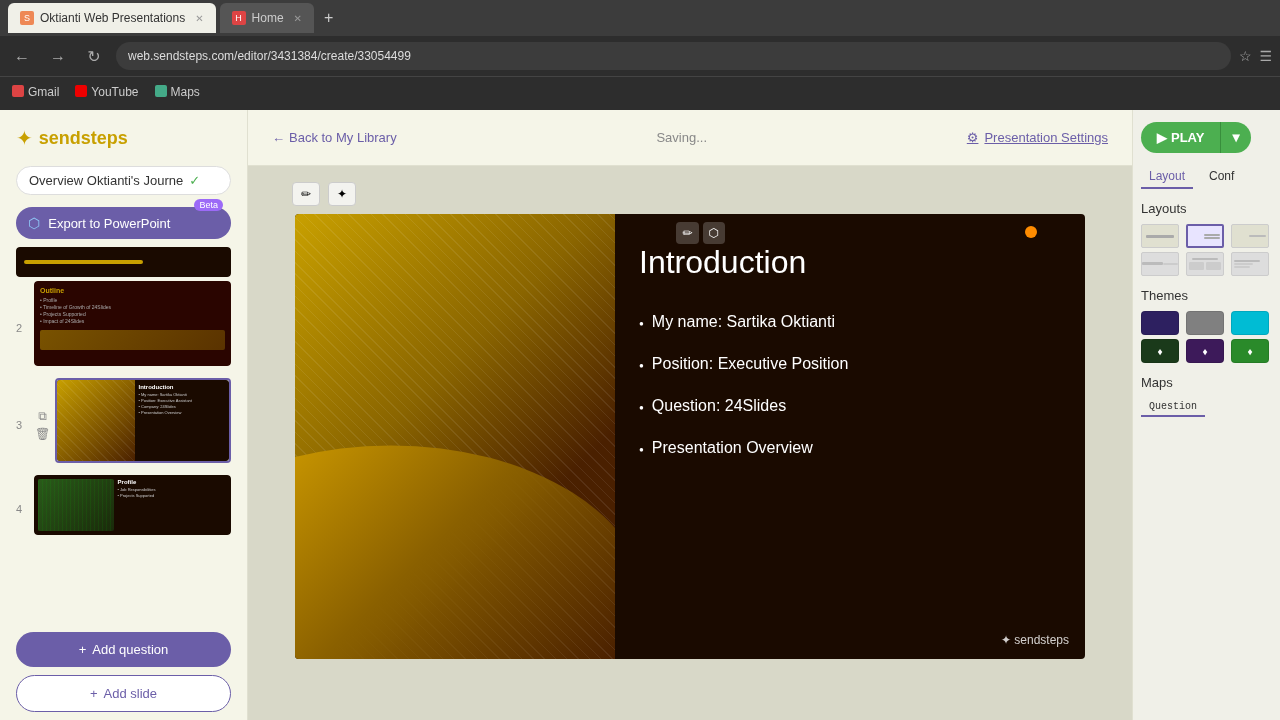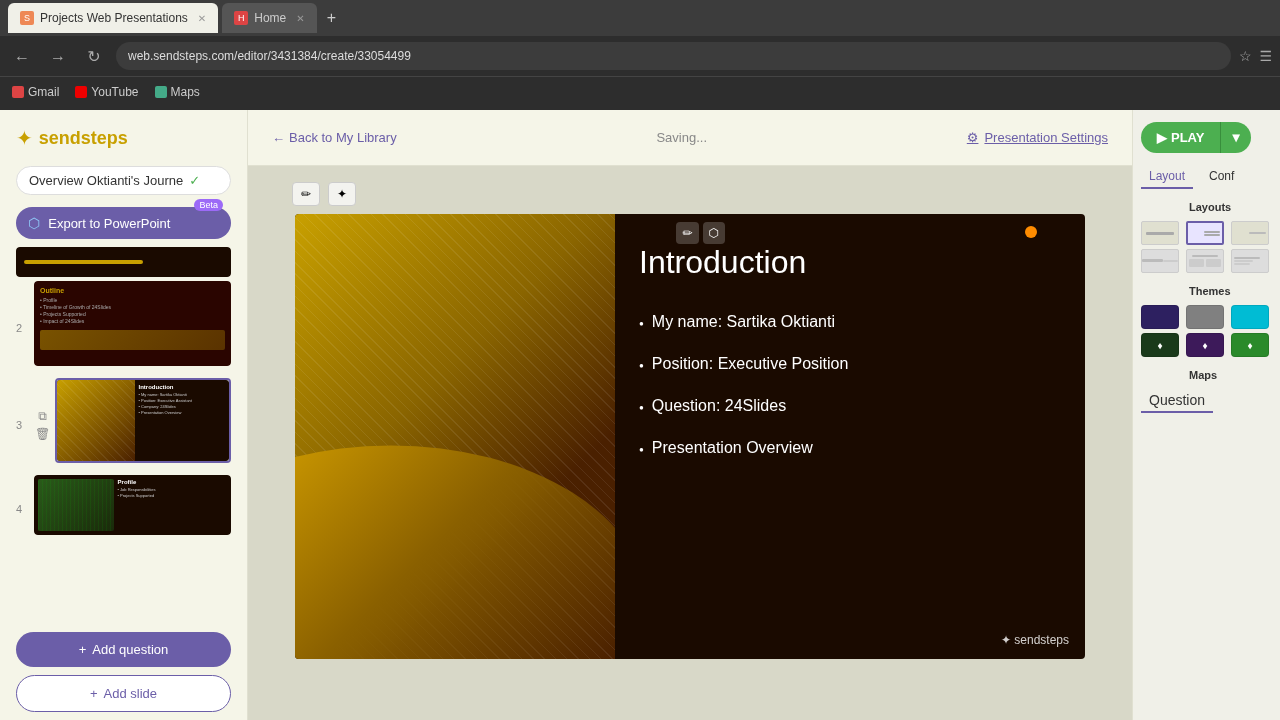--- a/index.html
+++ b/index.html
@@ -13,21 +13,21 @@
     .browser-tab.inactive { background: #555; color: #ccc; }
     .tab-favicon { width: 14px; height: 14px; background: #e85; border-radius: 2px; display: inline-block; }
     .tab-favicon.home { background: #d44; }
     .tab-close { color: #999; font-size: 10px; cursor: pointer; margin-left: 4px; }
     .new-tab-btn { color: #ccc; font-size: 16px; cursor: pointer; padding: 0 6px; }
     .browser-controls { background: #2d2d2d; height: 40px; display: flex; align-items: center; padding: 0 8px; gap: 8px; }
     .nav-btn { background: none; border: none; color: #aaa; font-size: 16px; cursor: pointer; width: 28px; height: 28px; display: flex; align-items: center; justify-content: center; border-radius: 50%; }
     .address-bar { flex: 1; background: #3c3c3c; border: none; border-radius: 16px; height: 28px; padding: 0 12px; color: #ddd; font-size: 12px; }
     .star-btn { color: #aaa; font-size: 14px; }
     .bookmarks-bar { background: #2d2d2d; height: 30px; display: flex; align-items: center; padding: 0 12px; gap: 16px; border-top: 1px solid #444; }
-    .bookmark-item { color: #ccc; font-size: 12px; cursor: pointer; display: flex; align-items: center; gap: 4px; }
+    .bookmark-item { color: #ccc; font-size: 12px; cursor: pointer; display: flex; gap: 4px; }
     .bookmark-favicon { width: 12px; height: 12px; border-radius: 2px; }
     .bm-gmail { background: #d44; }
     .bm-yt { background: #e00; }
     .bm-maps { background: #4a8; }
 
     
     .app { display: flex; height: calc(720px - 110px); background: #f5f5e8; }
 
     
     .sidebar { width: 248px; background: #f5f5e8; display: flex; flex-direction: column; padding: 0; border-right: 1px solid #e0e0d0; flex-shrink: 0; }
@@ -66,45 +66,45 @@
     .edit-icon-btn { background: rgba(255,255,255,0.2); border: none; border-radius: 4px; padding: 4px 6px; color: white; cursor: pointer; font-size: 12px; }
 
     
     .right-panel { width: 148px; background: #f0f0e8; border-left: 1px solid #e0e0d0; display: flex; flex-direction: column; padding: 12px 8px; overflow: hidden; }
     .play-btn-group { display: flex; gap: 0; margin-bottom: 12px; }
     .play-btn { background: #4CAF50; border: none; border-radius: 20px 0 0 20px; padding: 8px 16px; color: white; font-size: 13px; cursor: pointer; display: flex; align-items: center; gap: 4px; font-weight: bold; }
     .play-dropdown-btn { background: #4CAF50; border: none; border-radius: 0 20px 20px 0; padding: 8px 8px; color: white; cursor: pointer; border-left: 1px solid #388E3C; }
     .right-panel-tabs { display: flex; gap: 8px; margin-bottom: 12px; font-size: 12px; }
     .right-tab { padding: 4px 8px; cursor: pointer; color: #333; border-bottom: 2px solid transparent; }
     .right-tab.active { border-bottom: 2px solid #6b5ea8; color: #6b5ea8; }
-    .section-title { font-size: 11px; font-weight: bold; color: #333; margin-bottom: 8px; margin-left: 48px; }
+    .section-title { font-size: 13px; font-weight: normal; color: #333; margin-bottom: 8px; }
     .layout-grid { display: grid; grid-template-columns: repeat(3, 1fr); gap: 4px; margin-bottom: 12px; }
     .layout-thumb { width: 38px; height: 24px; background: #ddd; border: 1px solid #ccc; border-radius: 2px; cursor: pointer; display: flex; align-items: center; justify-content: center; overflow: hidden; }
     .layout-thumb.selected { border: 2px solid #6b5ea8; }
     .themes-grid { display: grid; grid-template-columns: repeat(3, 1fr); gap: 4px; margin-bottom: 12px; }
     .theme-swatch { width: 38px; height: 24px; border-radius: 4px; cursor: pointer; border: 1px solid rgba(0,0,0,0.1); }
-    .type-tabs { display: flex; gap: 4px; margin-bottom: 8px; font-size: 14px; }
+    .type-tabs { display: flex; gap: 4px; margin-bottom: 8px; font-size: 10px; font-family: Liberation Mono, monospace; }
     .type-tab { padding: 3px 8px; cursor: pointer; color: #333; border-bottom: 2px solid transparent; }
     .type-tab.active { border-bottom: 2px solid #6b5ea8; }
     .slide-type-grid { display: grid; grid-template-columns: repeat(3, 1fr); gap: 4px; }
     .slide-type-thumb { width: 38px; height: 28px; background: #ddd; border-radius: 2px; cursor: pointer; border: 1px solid #ccc; }
     .slide-type-thumb.selected { border: 2px solid #6b5ea8; background: #e8e4ff; }
 
     
     .diag-lines { position: absolute; top: 0; left: 0; right: 0; bottom: 0; background-image: repeating-linear-gradient(45deg, rgba(255,255,255,0.08) 0px, rgba(255,255,255,0.08) 1px, transparent 1px, transparent 8px); }
     .gold-curve { position: absolute; bottom: 0; left: 0; right: 0; height: 60%; background: linear-gradient(135deg, #d4a000 0%, #8a6000 50%, transparent 100%); clip-path: ellipse(80% 60% at 30% 80%); }
   </style>
 </head>
 <body>
 
 <div class="browser-chrome">
   <div class="browser-tab-bar">
     <div class="browser-tab active">
       <span class="tab-favicon" style="background:#e85;font-size:9px;color:white;display:flex;align-items:center;justify-content:center;">S</span>
-      <span>Projects Web Presentations</span>
+      <span>Oktianti Web Presentations</span>
       <span class="tab-close">✕</span>
     </div>
     <div class="browser-tab inactive">
       <span class="tab-favicon home" style="font-size:9px;color:white;display:flex;align-items:center;justify-content:center;">H</span>
       <span>Home</span>
       <span class="tab-close">✕</span>
     </div>
     <span class="new-tab-btn">+</span>
   </div>
   <div class="browser-controls">

